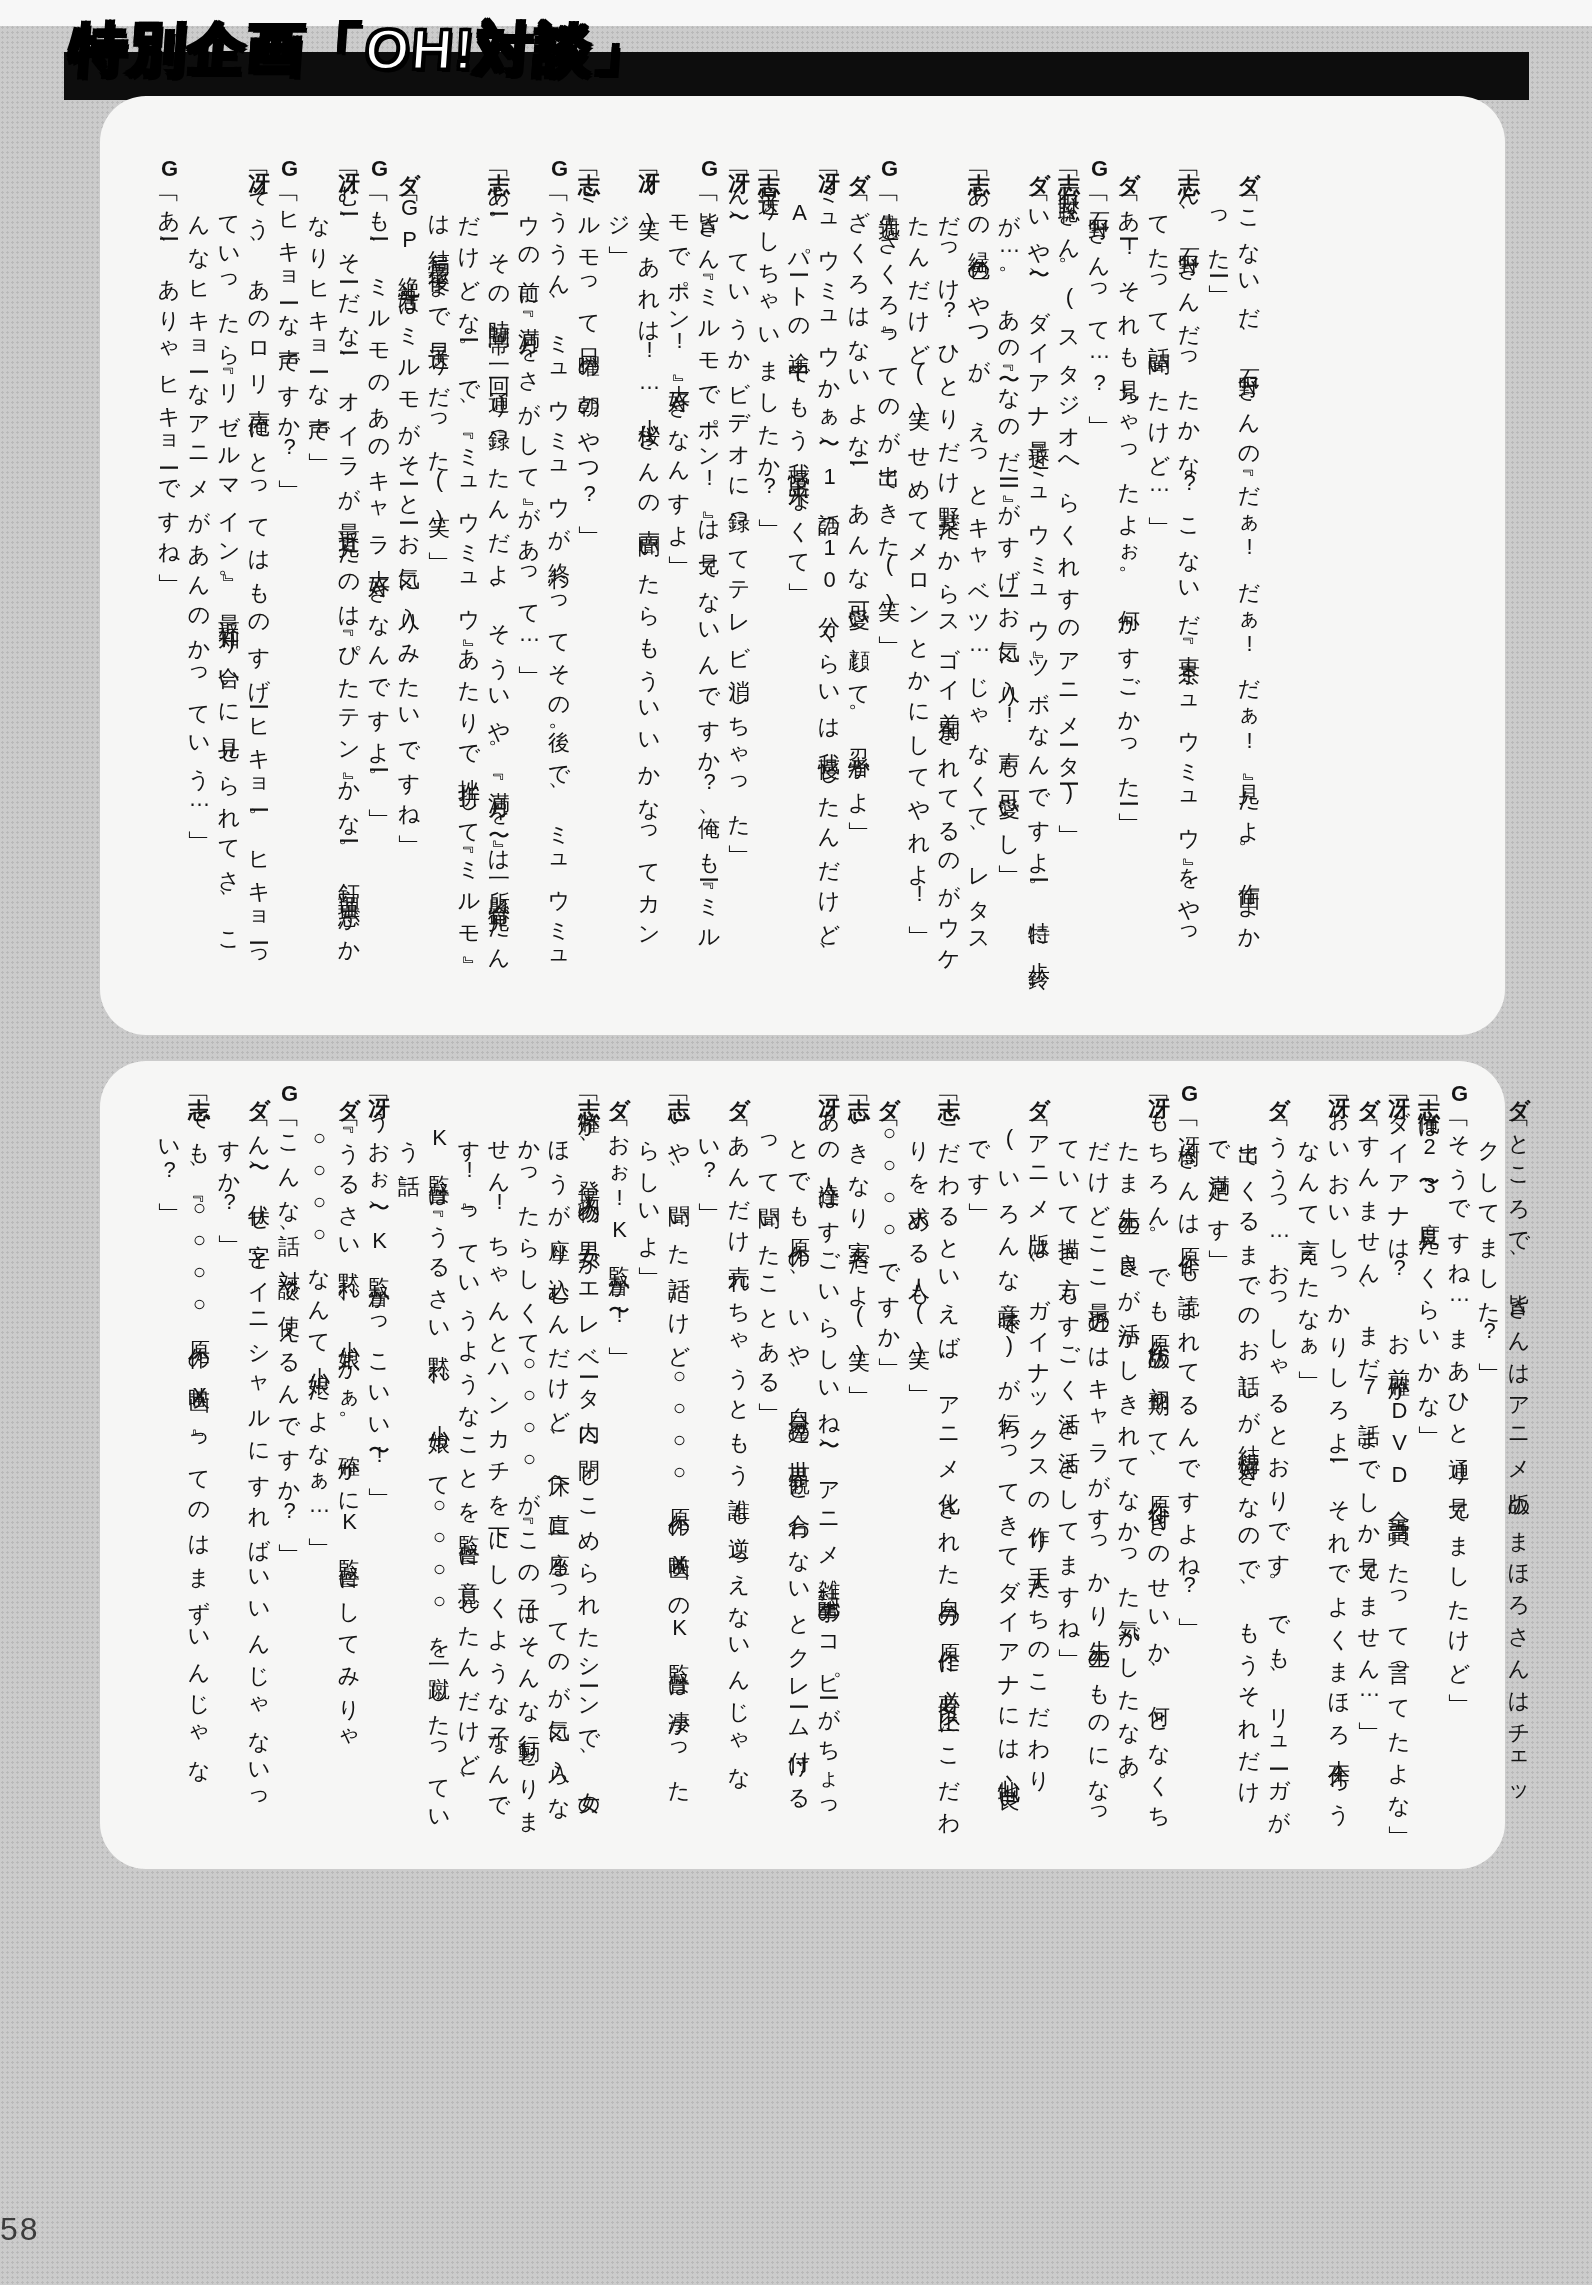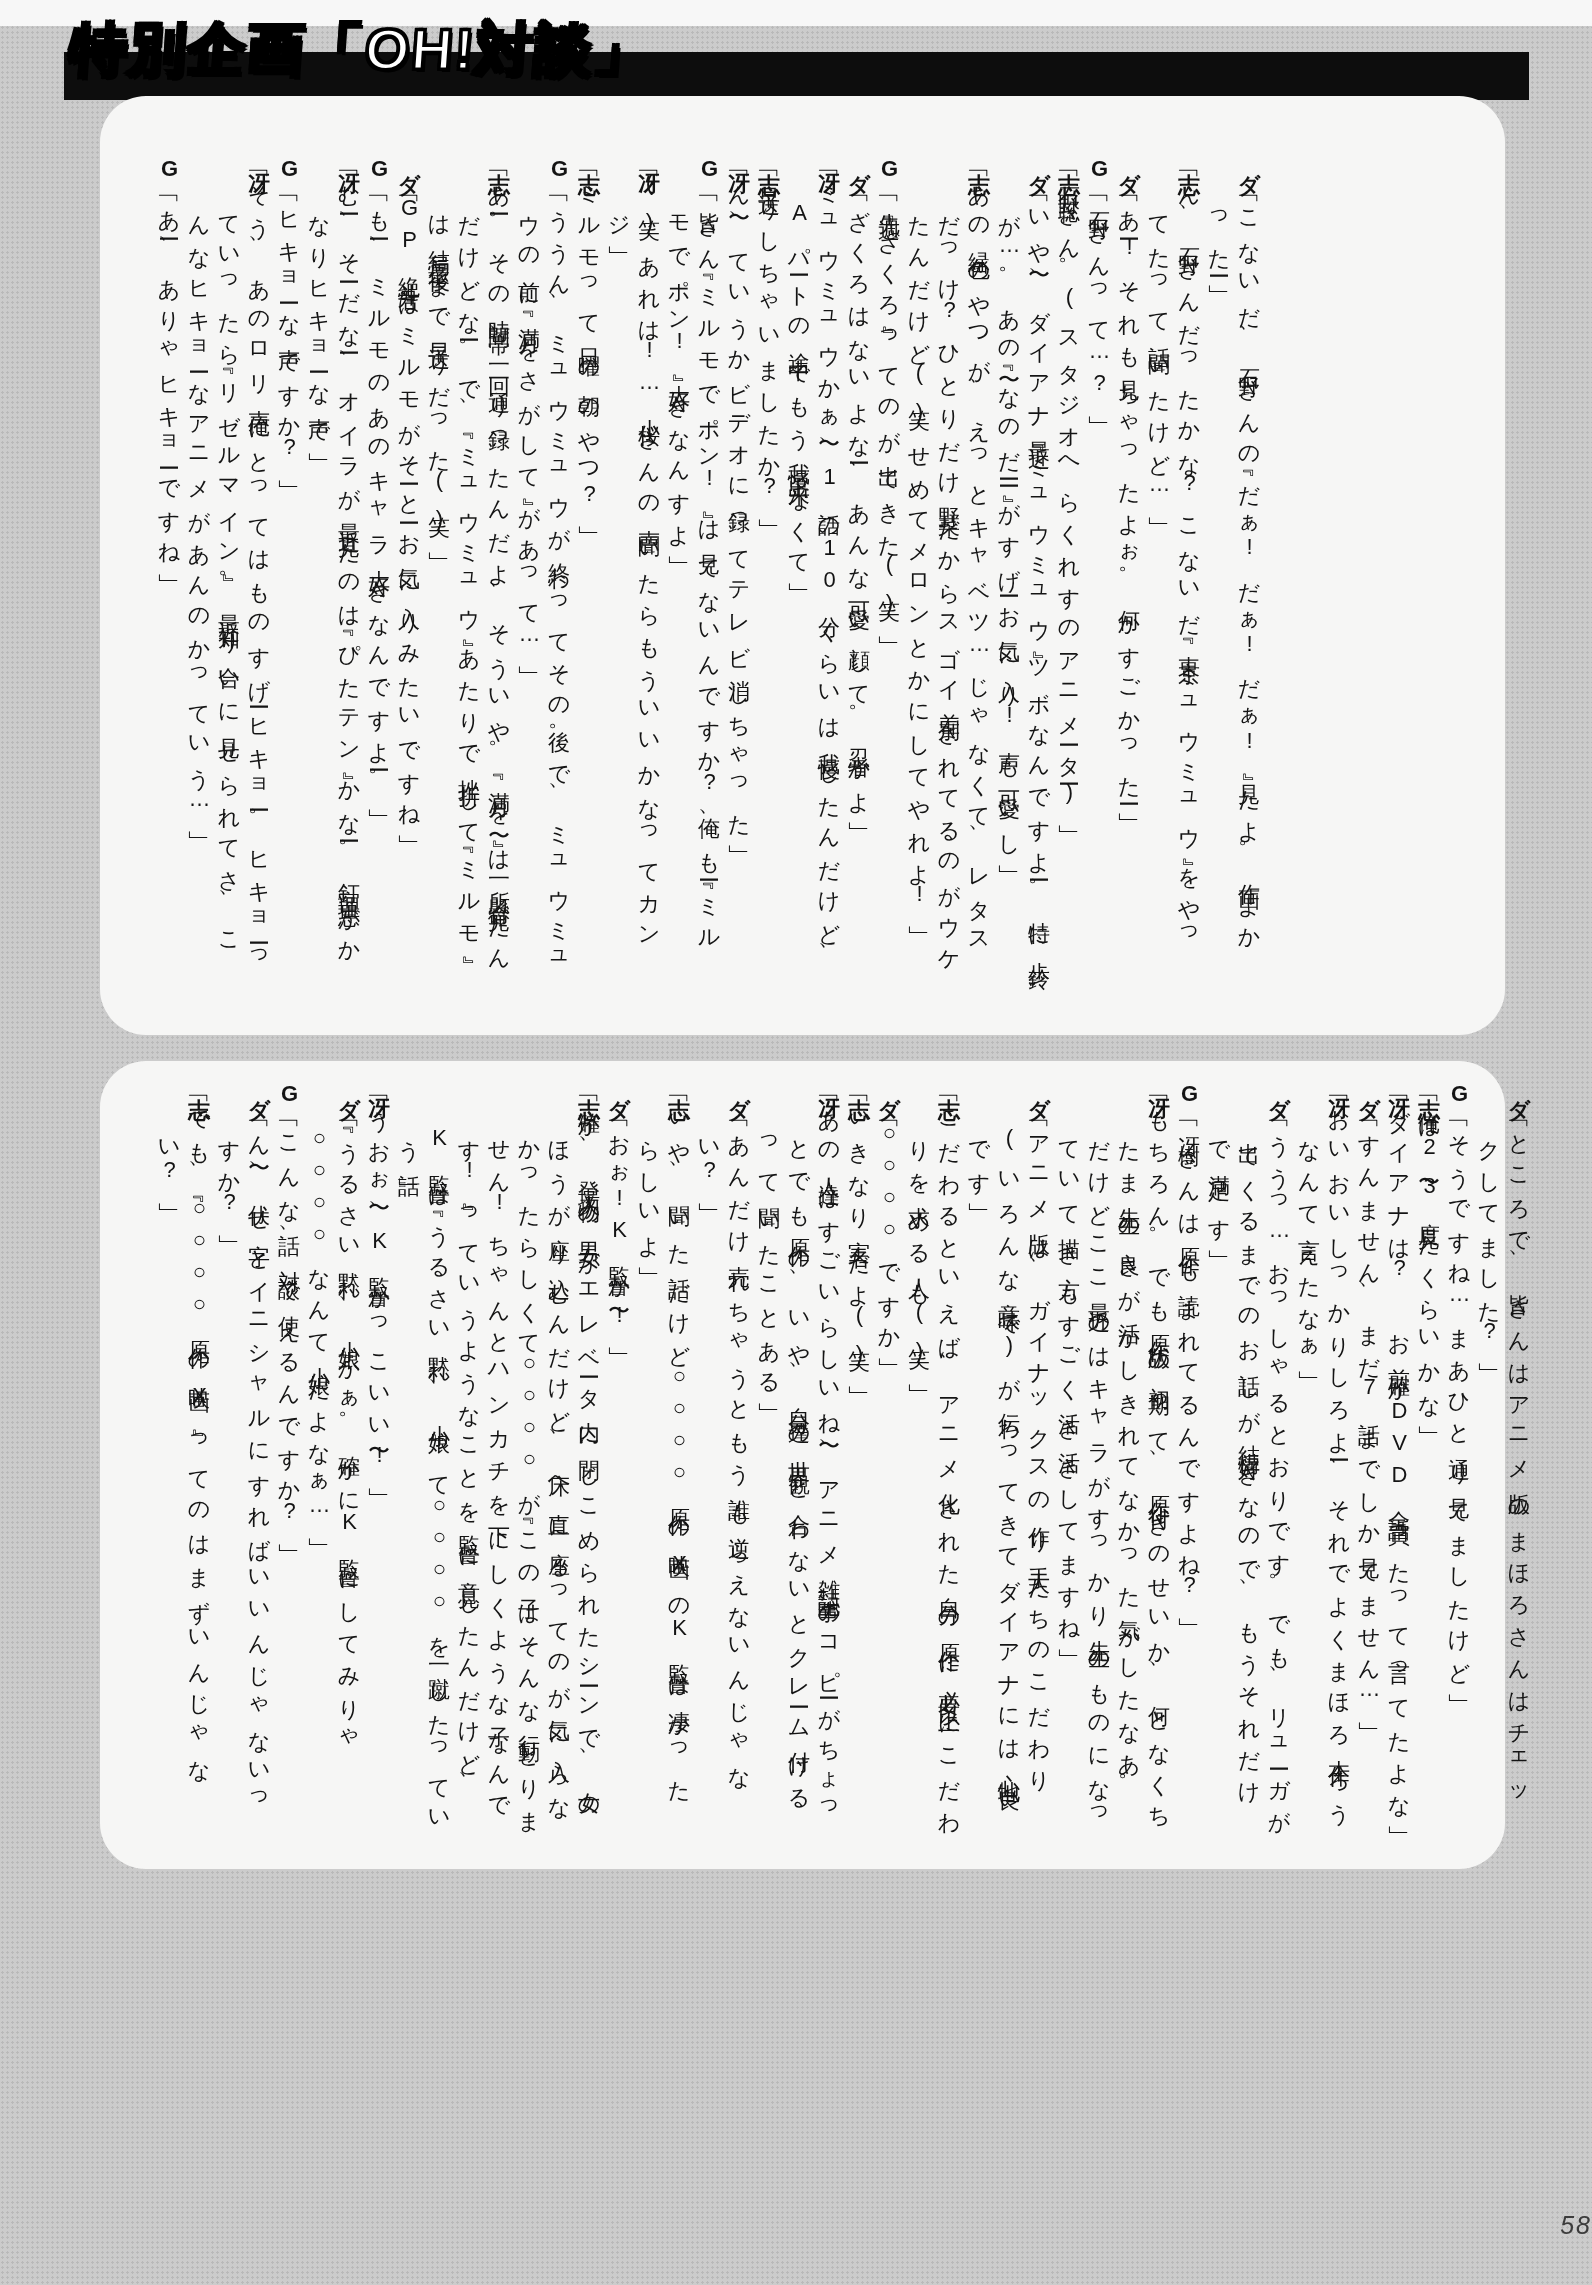--- a/index.html
+++ b/index.html
@@ -56,21 +56,21 @@
   .speech{
     margin:0;
     padding-inline-start:44px; 
     text-indent:-44px;
   }
   .spk{font-weight:bold;}
 
   
   .page-number{
     position:absolute;left:0;top:2211px;width:1592px;
-    text-align:right;font-size:25px;color:#3c3c3c;letter-spacing:2px;font-style:italic;
+    text-align:left;font-size:32px;color:#3c3c3c;letter-spacing:2px;
   }
 </style>
 </head>
 <body>
 
 <div class="top-margin"></div>
 
 <header>
   <div class="header-band">
     <p class="sub-title">『第二部:時給720円!メイド見習い中』</p>

